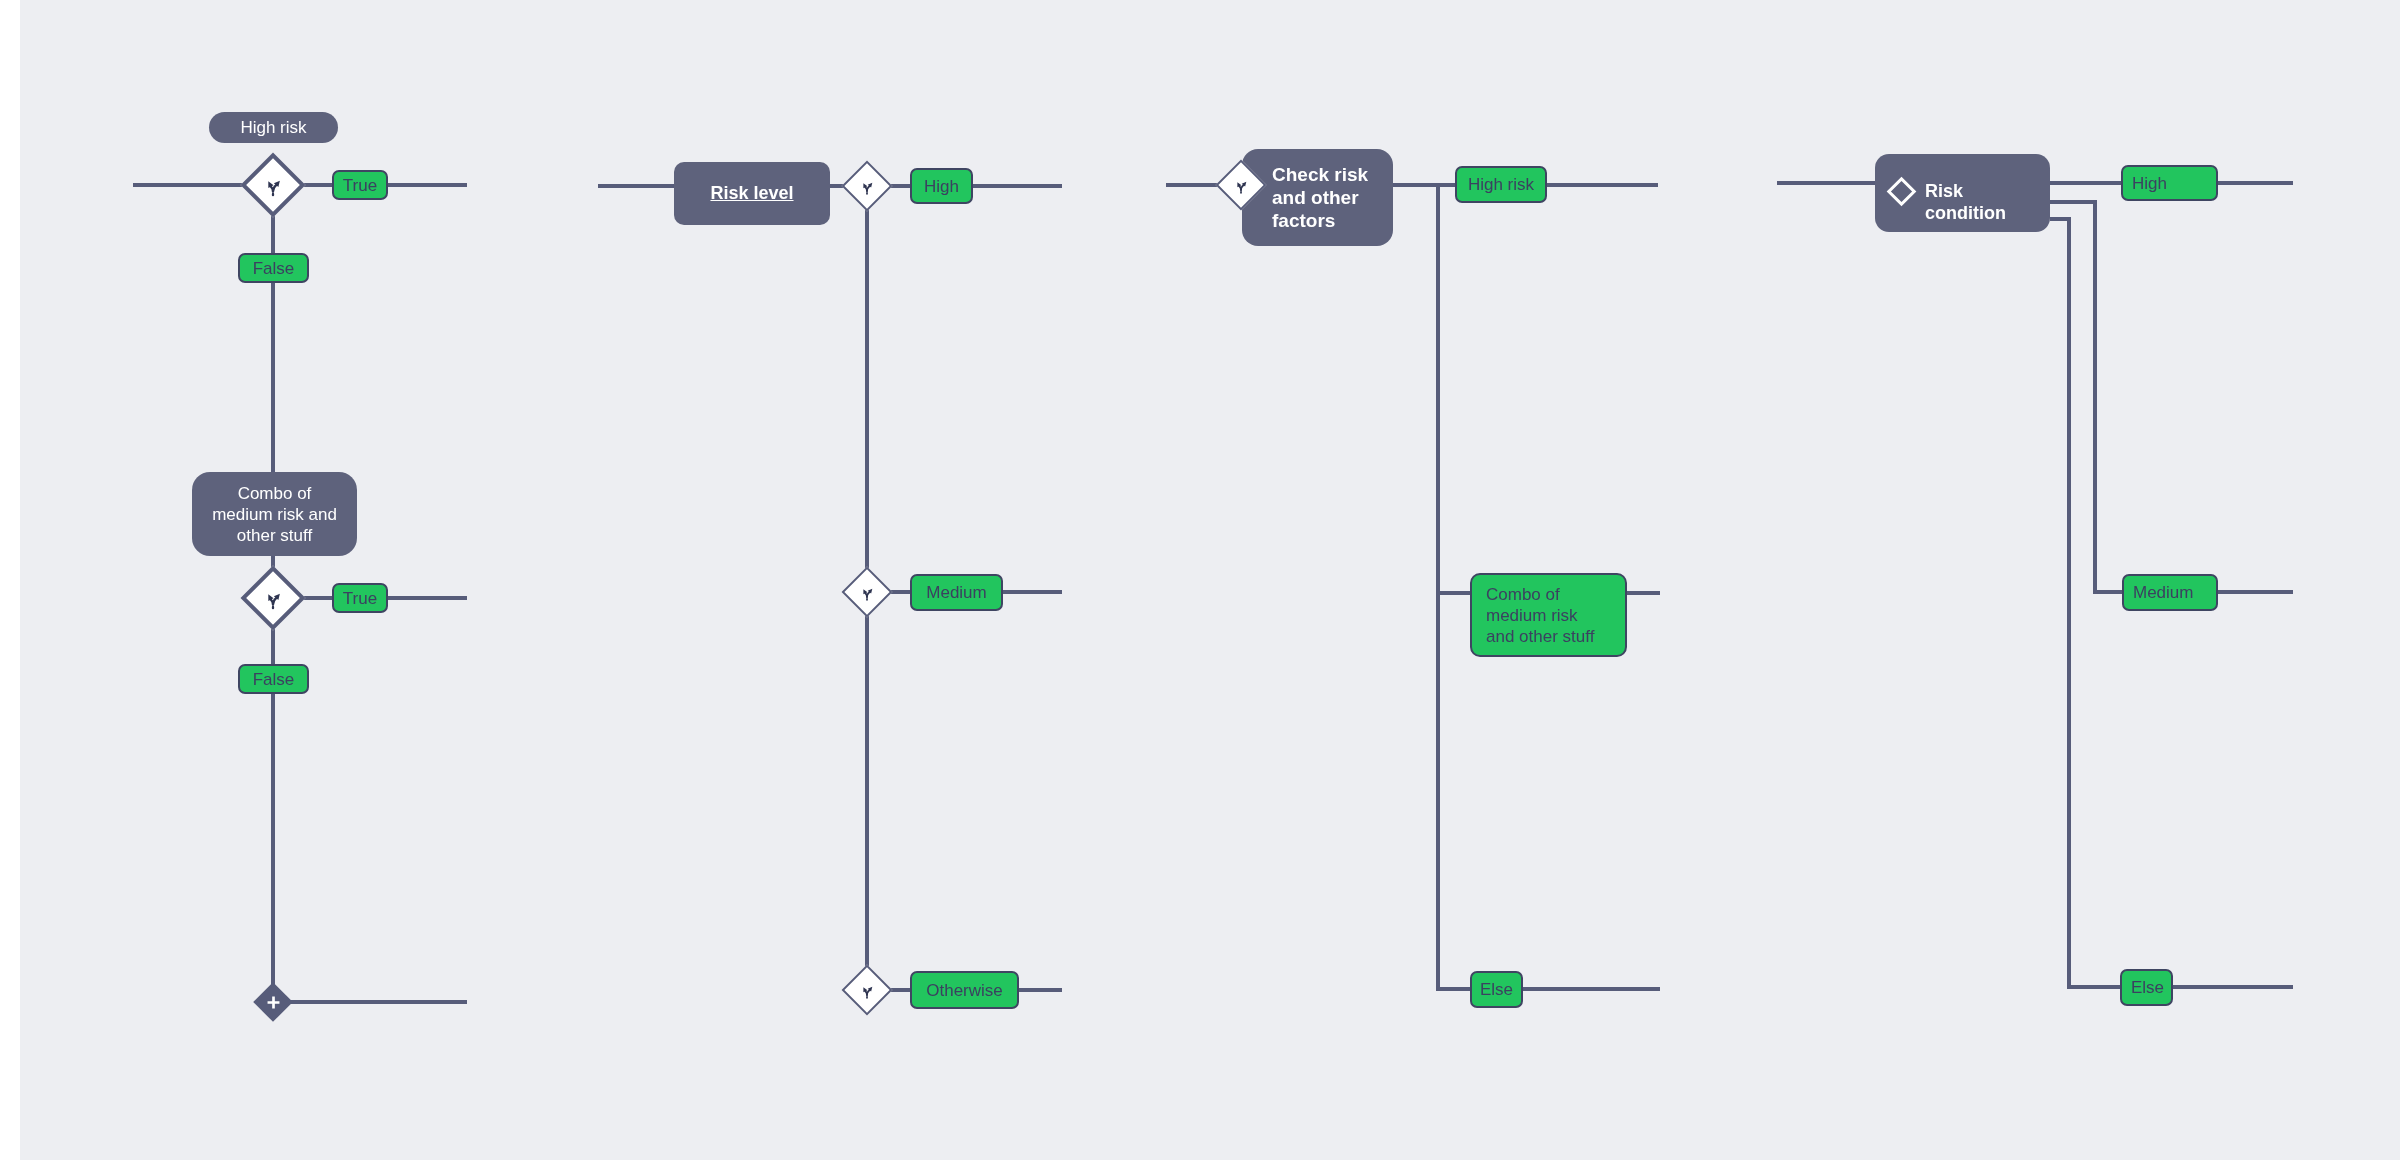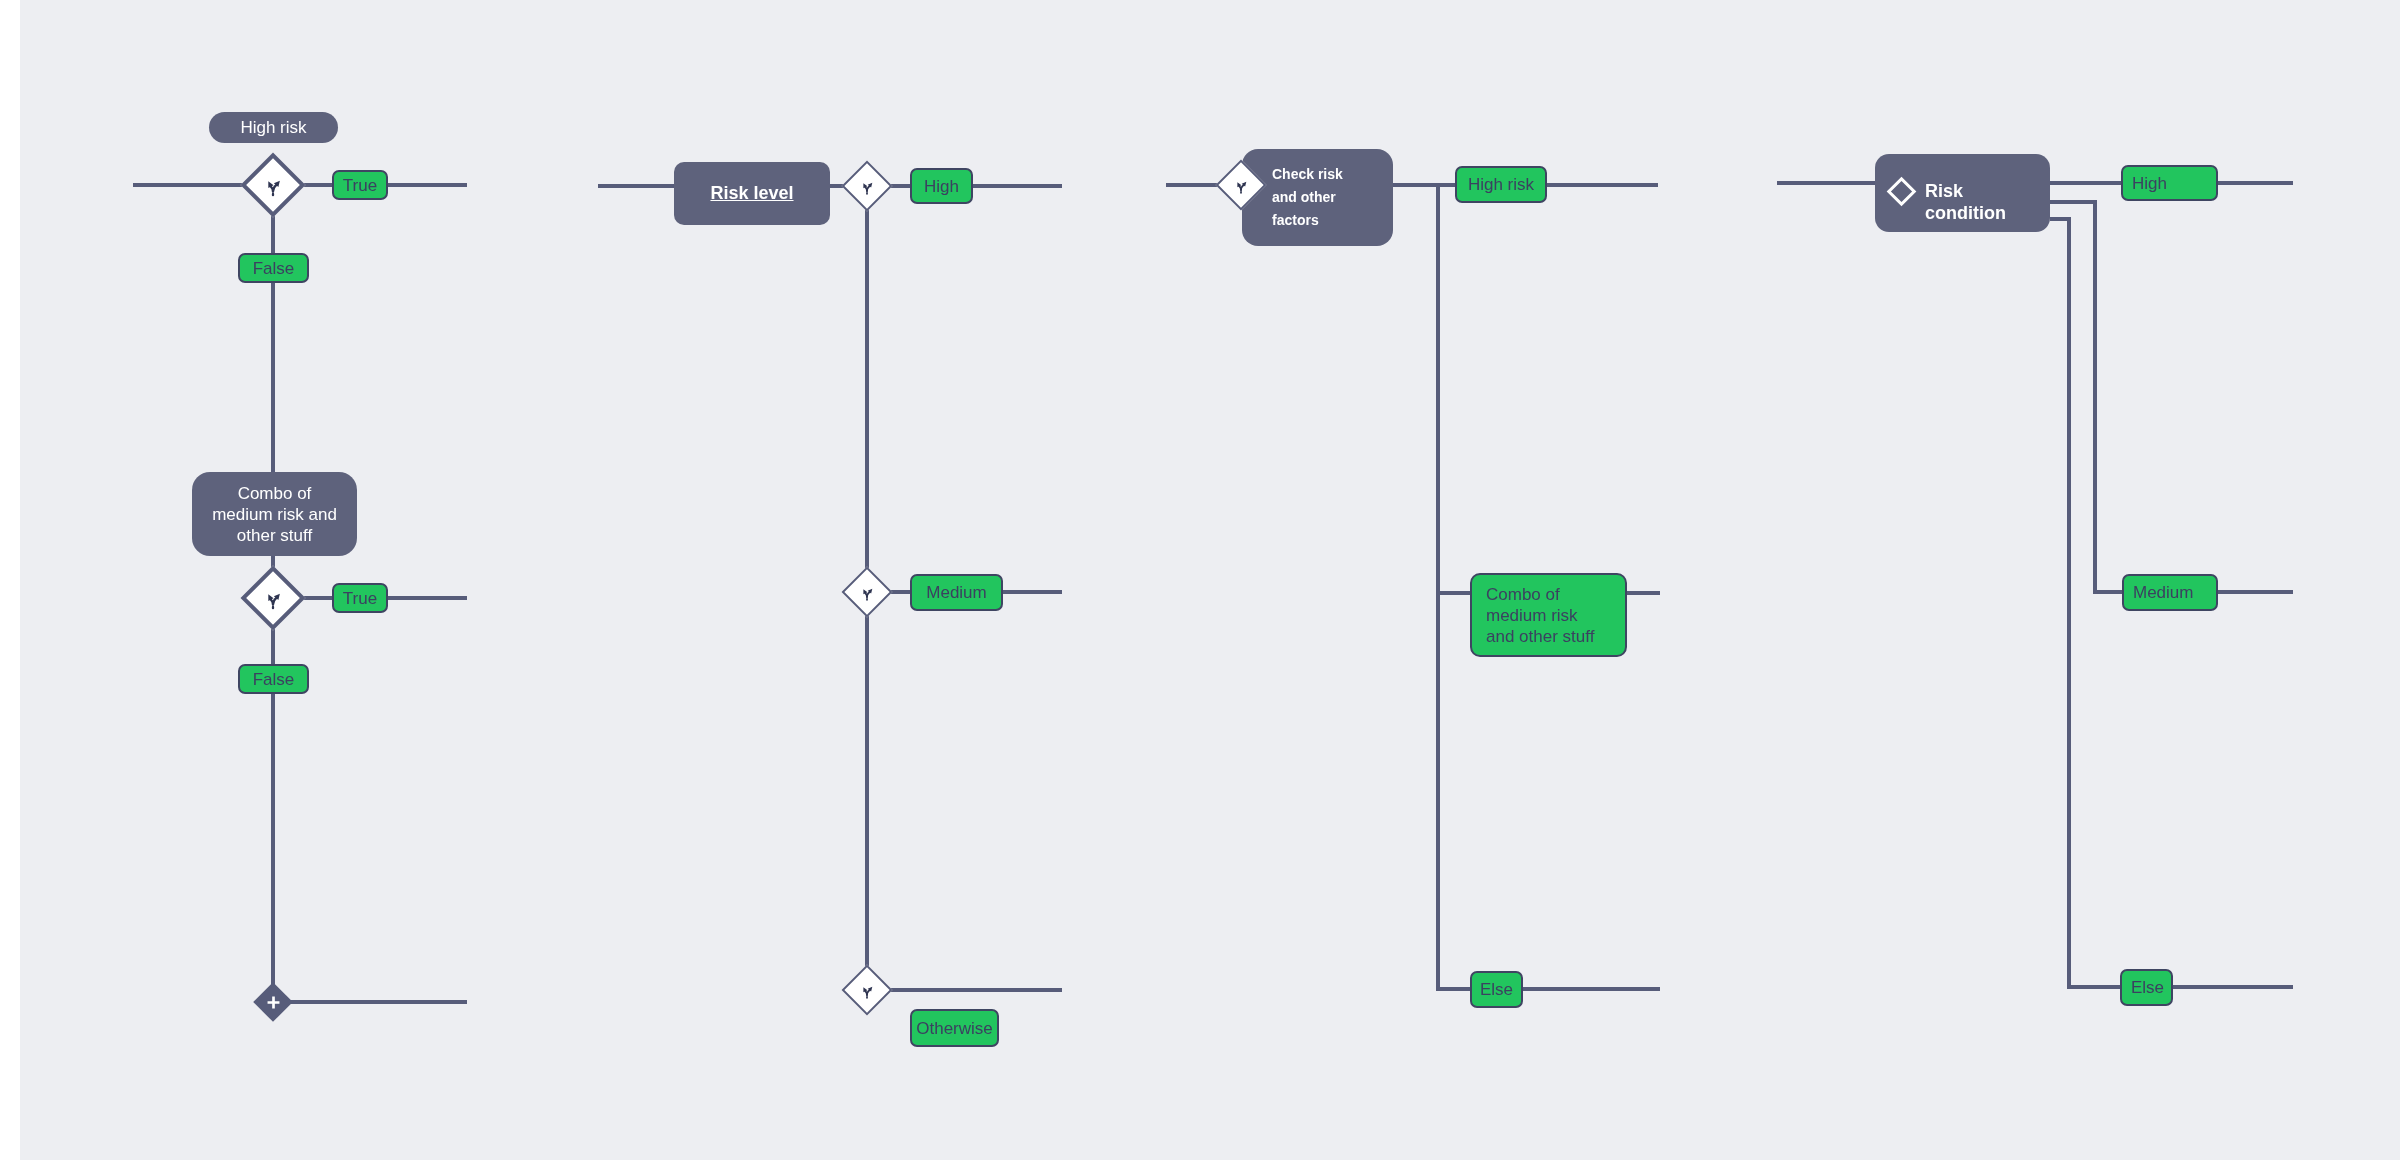--- a/index.html
+++ b/index.html
@@ -31,21 +31,21 @@
   .lbl.al{justify-content:flex-start;padding-left:9px;}
   .lbl.combo{justify-content:flex-start;text-align:left;padding:10px 14px;border-radius:10px;}
   .node{
     position:absolute;box-sizing:border-box;z-index:2;
     background:var(--node-fill);color:var(--node-text);
     display:flex;align-items:center;justify-content:center;
     font-size:17px;line-height:21px;text-align:center;white-space:pre-line;
   }
   .pill{border-radius:16px;}
   .hdr{font-weight:bold;font-size:18px;border-radius:10px;}
-  .hdr3{font-weight:bold;font-size:14px;line-height:23px;border-radius:16px;
+  .hdr3{font-weight:bold;font-size:19px;line-height:23px;border-radius:16px;
         justify-content:flex-start;text-align:left;padding-left:30px;padding-right:6px;}
   .hdr4{font-weight:bold;font-size:18px;line-height:22px;border-radius:14px;
         justify-content:flex-start;text-align:left;}
   .hdr4 .txt{position:absolute;left:50px;top:26px;}
   .cond-icon{position:absolute;left:16px;top:27px;width:15px;height:15px;
         border:3.2px solid #fff;transform:rotate(45deg);}
   .diamond{
     position:absolute;box-sizing:border-box;z-index:3;
     background:#fff;border:4px solid var(--connector);transform:rotate(45deg);
   }
@@ -133,21 +133,21 @@
     <div class="lbl" style="left:890px;top:574px;width:93px;height:37px;">Medium</div>
 
     <div class="diamond sm" style="left:829px;top:972px;width:36px;height:36px;"></div>
     <svg class="dicon fork" style="left:837px;top:980px;" width="20" height="20" viewBox="0 0 24 24">
       <path class="stem" d="M12 21.4 L12 18.4"></path>
       <path d="M12 18 C12 15.2 11.1 14.3 9.9 13.2"></path>
       <path d="M12 18 C12 14.8 13.3 13.4 15.3 11.7"></path>
       <polygon class="head" points="0,-3.2 2.7,2.2 -2.7,2.2" transform="translate(9.1,11.5) rotate(-27)"></polygon>
       <polygon class="head" points="0,-3.2 2.7,2.2 -2.7,2.2" transform="translate(16.3,10.5) rotate(40)"></polygon>
     </svg>
-    <div class="lbl" style="left:890px;top:1009px;width:89px;height:38px;">Otherwise</div>
+    <div class="lbl" style="left:890px;top:971px;width:109px;height:38px;">Otherwise</div>
   </div>
 
   <div>
     <div class="hline" style="left:1146px;top:183px;width:492px;"></div>
     <div class="vline" style="left:1416px;top:185px;height:806px;"></div>
     <div class="hline" style="left:1418px;top:591px;width:222px;"></div>
     <div class="hline" style="left:1416px;top:987px;width:224px;"></div>
 
     <div class="node hdr3" style="left:1222px;top:149px;width:151px;height:97px;">Check risk
 and other

